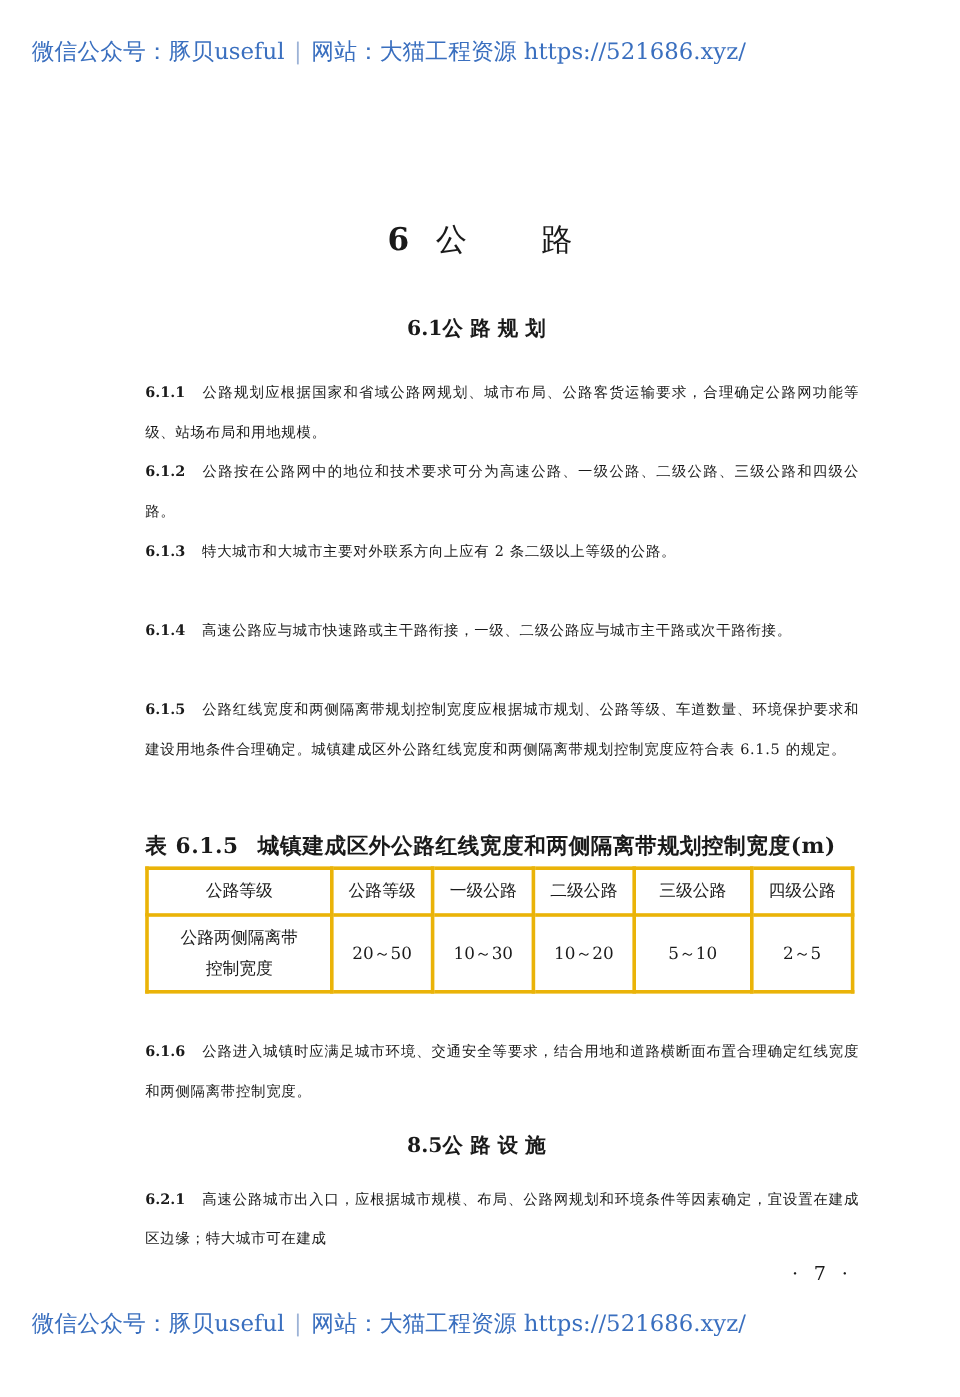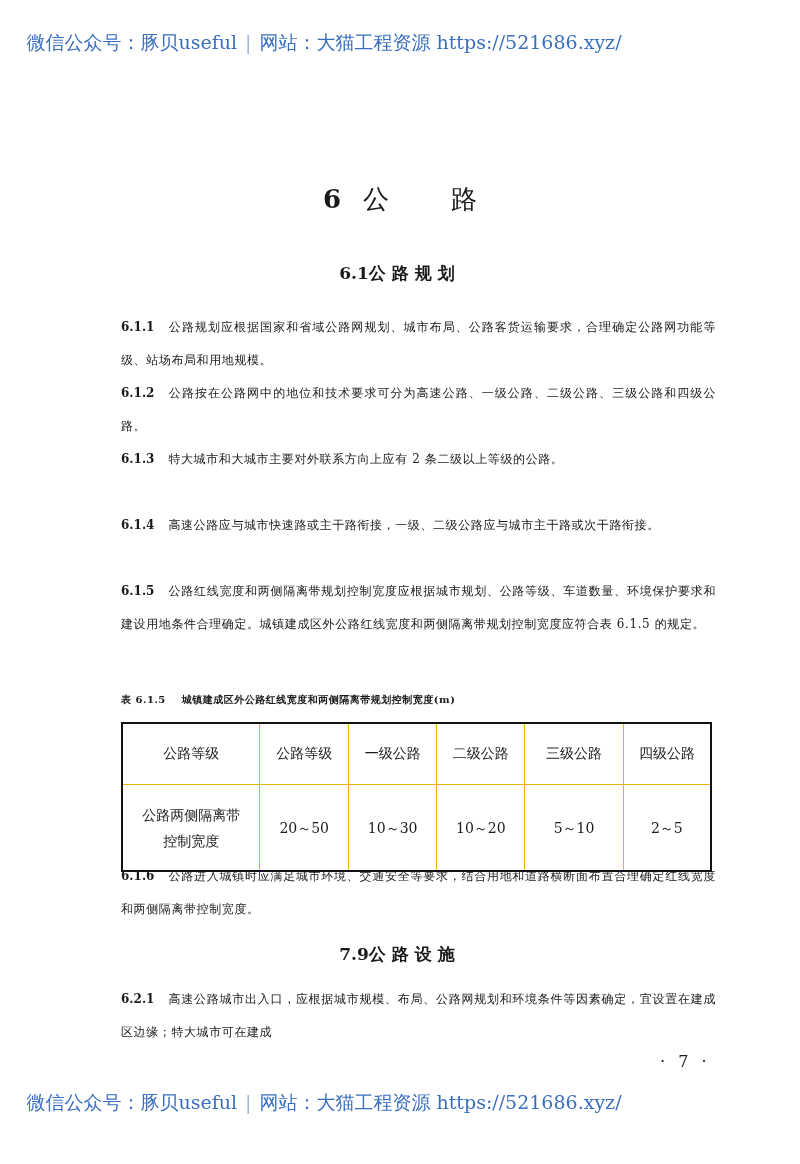--- a/index.html
+++ b/index.html
@@ -29,27 +29,27 @@
   .para .clause { font-weight: bold; margin-right: 14px; letter-spacing: 0; }
 
   .p611 { top: 311px; }
   .p612 { top: 377px; }
   .p613 { top: 443px; }
   .p614 { top: 509px; }
   .p615 { top: 575px; }
   .p616 { top: 860px; }
   .p621 { top: 983px; }
 
-  .table-caption { position: absolute; top: 693px; left: 121px; width: 595px; font-size: 10px;
+  .table-caption { position: absolute; top: 693px; left: 121px; width: 595px; font-size: 18px;
                    font-weight: bold; white-space: nowrap; letter-spacing: 0.5px; }
   .table-caption .tnum { margin-right: 16px; }
 
   table.spec { position: absolute; top: 722px; left: 121px; width: 591px; border-collapse: collapse;
                font-size: 14px; font-family: "DejaVu Serif", "Liberation Serif", serif; }
-  table.spec td { border: 1px solid #eab308; text-align: center; vertical-align: middle; padding: 12px; }
+  table.spec td { border: 3px solid #eab308; text-align: center; vertical-align: middle; padding: 0; }
   table.spec { border: 2px solid #111; }
   table.spec tr.r1 td { height: 36px; }
   table.spec tr.r2 td { height: 32px; }
   table.spec tr.r3 td { height: 61px; line-height: 26px; }
   .c0 { width: 161px; } .c1 { width: 86px; } .c2 { width: 86px; } .c3 { width: 85px; } .c4 { width: 101px; } .c5 { width: 86px; }
 
   .page-number { position: absolute; top: 1052px; left: 660px; font-size: 16px; letter-spacing: 4px; }
 </style>
 </head>
 <body>
@@ -108,21 +108,21 @@
     <td>2～5</td>
   </tr>
 </tbody>
   </table>
 
 <div class="para p616">
   <span class="clause">6.1.6</span><span>公路进入城镇时应满足城市环境、交通安全等要求，结合用地和道路横断面布置合理确定红线宽度和两侧隔离带控制宽度。</span>
 </div>
 
 <div class="section-title sec-62">
-  <span class="snum">7.9</span><span>公路设施</span>
+  <span class="snum">8.5</span><span>公路设施</span>
 </div>
 
 <div class="para p621">
   <span class="clause">6.2.1</span><span>高速公路城市出入口，应根据城市规模、布局、公路网规划和环境条件等因素确定，宜设置在建成区边缘；特大城市可在建成</span>
 </div>
 
 <div class="page-number">· 7 ·</div>
 
 <div class="watermark wm-bottom">
   <span>微信公众号：豚贝useful</span><span class="sep">|</span><span>网站：大猫工程资源 https://521686.xyz/</span>

